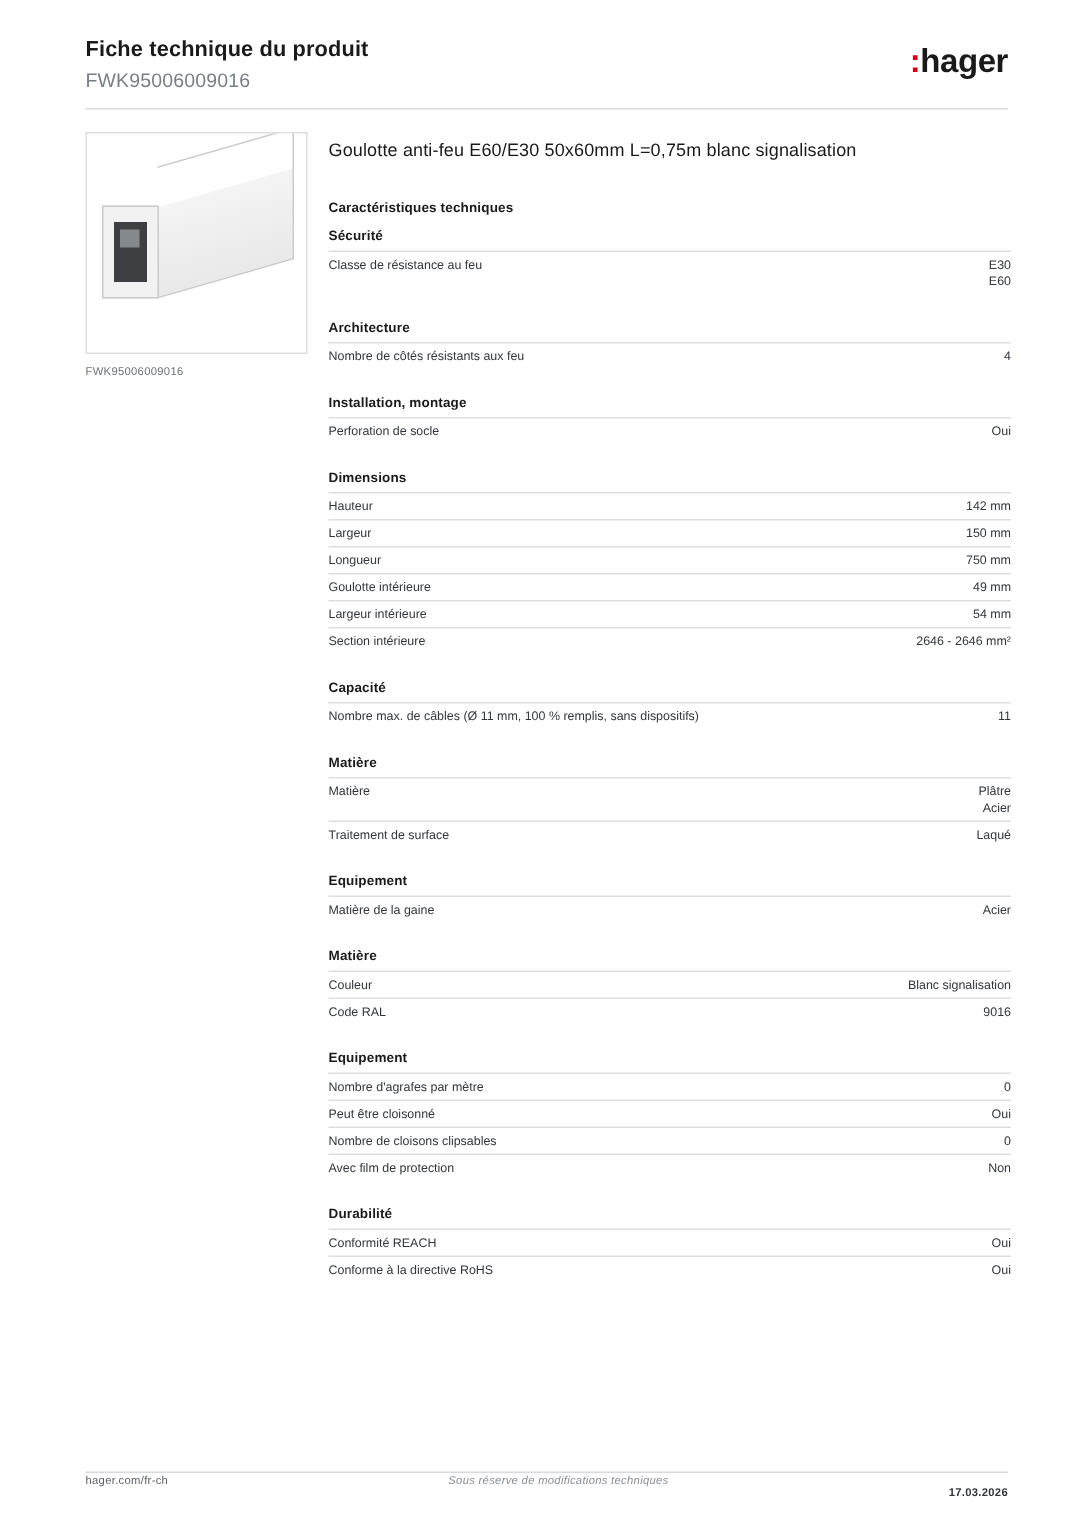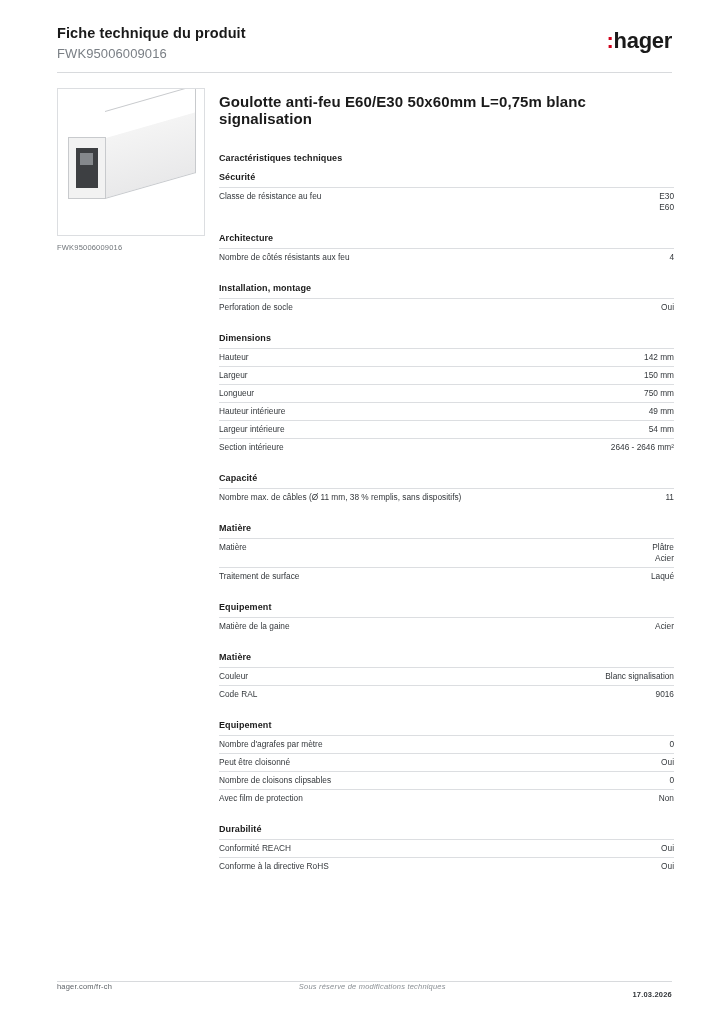--- a/index.html
+++ b/index.html
@@ -134,22 +134,22 @@
   }
 
   
   .spec {
     position: absolute;
     left: 219px;
     top: 93px;
     width: 455px;
   }
   .product-name {
-    font-size: 15px;
-    font-weight: bold;
+    font-size: 12px;
+    font-weight: normal;
     color: #1a1a1a;
     letter-spacing: 0.1px;
     margin-bottom: 26px;
   }
   .section-title {
     font-size: 9px;
     font-weight: bold;
     color: #1a1a1a;
     letter-spacing: 0.1px;
     margin-top: 0;
@@ -272,37 +272,37 @@
       </div>
       <div class="row">
         <span class="label">Largeur</span>
         <span class="value">150 mm</span>
       </div>
       <div class="row">
         <span class="label">Longueur</span>
         <span class="value">750 mm</span>
       </div>
       <div class="row">
-        <span class="label">Hauteur intérieure</span>
+        <span class="label">Goulotte intérieure</span>
         <span class="value">49 mm</span>
       </div>
       <div class="row">
         <span class="label">Largeur intérieure</span>
         <span class="value">54 mm</span>
       </div>
       <div class="row">
         <span class="label">Section intérieure</span>
         <span class="value">2646 - 2646 mm²</span>
       </div>
     </div>
 
     <div class="group">
       <div class="section-title">Capacité</div>
       <div class="row">
-        <span class="label">Nombre max. de câbles (Ø 11 mm, 38 % remplis, sans dispositifs)</span>
+        <span class="label">Nombre max. de câbles (Ø 11 mm, 100 % remplis, sans dispositifs)</span>
         <span class="value">11</span>
       </div>
     </div>
 
     <div class="group">
       <div class="section-title">Matière</div>
       <div class="row multi">
         <span class="label">Matière</span>
         <span class="value">Plâtre
 Acier</span>

